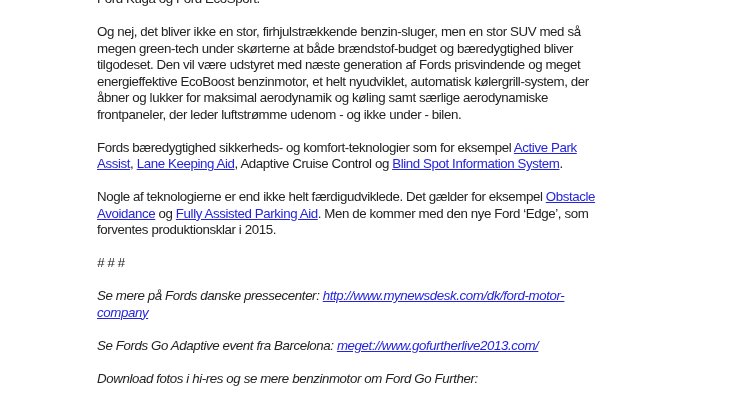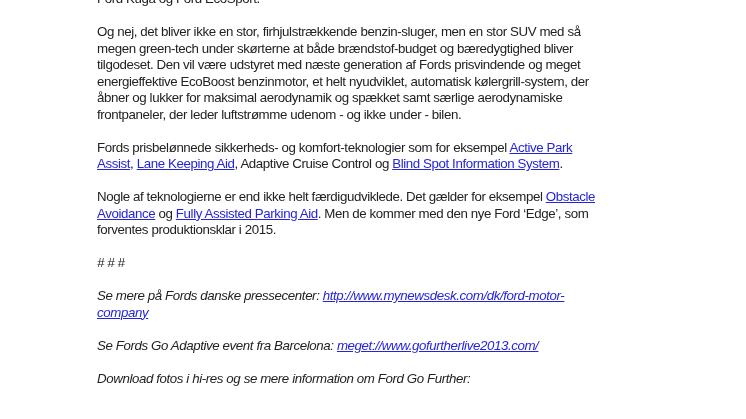--- a/index.html
+++ b/index.html
@@ -35,39 +35,39 @@
 <div class="screen">
   <div class="doc">
       <div class="para">
         <div class="line"><span>Ford Kuga og Ford EcoSport.</span></div>
       </div>
       <div class="para">
         <div class="line"><span>Og nej, det bliver ikke en stor, firhjulstrækkende benzin-sluger, men en stor SUV med så</span></div>
         <div class="line"><span>megen green-tech under skørterne at både brændstof-budget og bæredygtighed bliver</span></div>
         <div class="line"><span>tilgodeset. Den vil være udstyret med næste generation af Fords prisvindende og meget</span></div>
         <div class="line"><span>energieffektive EcoBoost benzinmotor, et helt nyudviklet, automatisk kølergrill-system, der</span></div>
-        <div class="line"><span>åbner og lukker for maksimal aerodynamik og spækket samt særlige aerodynamiske</span></div>
+        <div class="line"><span>åbner og lukker for maksimal aerodynamik og køling samt særlige aerodynamiske</span></div>
         <div class="line"><span>frontpaneler, der leder luftstrømme udenom - og ikke under - bilen.</span></div>
       </div>
       <div class="para">
-        <div class="line"><span>Fords prisbelønnede sikkerheds- og komfort-teknologier som for eksempel </span><a class="link" href="#">Active Park</a></div>
+        <div class="line"><span>Fords bæredygtighed sikkerheds- og komfort-teknologier som for eksempel </span><a class="link" href="#">Active Park</a></div>
         <div class="line"><a class="link" href="#">Assist</a><span>, </span><a class="link" href="#">Lane Keeping Aid</a><span>, Adaptive Cruise Control og </span><a class="link" href="#">Blind Spot Information System</a><span>.</span></div>
       </div>
       <div class="para">
         <div class="line"><span>Nogle af teknologierne er end ikke helt færdigudviklede. Det gælder for eksempel </span><a class="link" href="#">Obstacle</a></div>
         <div class="line"><a class="link" href="#">Avoidance</a><span> og </span><a class="link" href="#">Fully Assisted Parking Aid</a><span>. Men de kommer med den nye Ford ‘Edge’, som</span></div>
         <div class="line"><span>forventes produktionsklar i 2015.</span></div>
       </div>
       <div class="para italic">
         <div class="line"><span># # #</span></div>
       </div>
       <div class="para italic">
         <div class="line"><span>Se mere på Fords danske pressecenter: </span><a class="link" href="#">http://www.mynewsdesk.com/dk/ford-motor-</a></div>
         <div class="line"><a class="link" href="#">company</a></div>
       </div>
       <div class="para italic">
         <div class="line"><span>Se Fords Go Adaptive event fra Barcelona: </span><a class="link" href="#">meget://www.gofurtherlive2013.com/</a></div>
       </div>
       <div class="para italic">
-        <div class="line"><span>Download fotos i hi-res og se mere information om Ford Go Further:</span></div>
+        <div class="line"><span>Download fotos i hi-res og se mere benzinmotor om Ford Go Further:</span></div>
       </div>
     </div>
 </div>
 
 </body></html>

